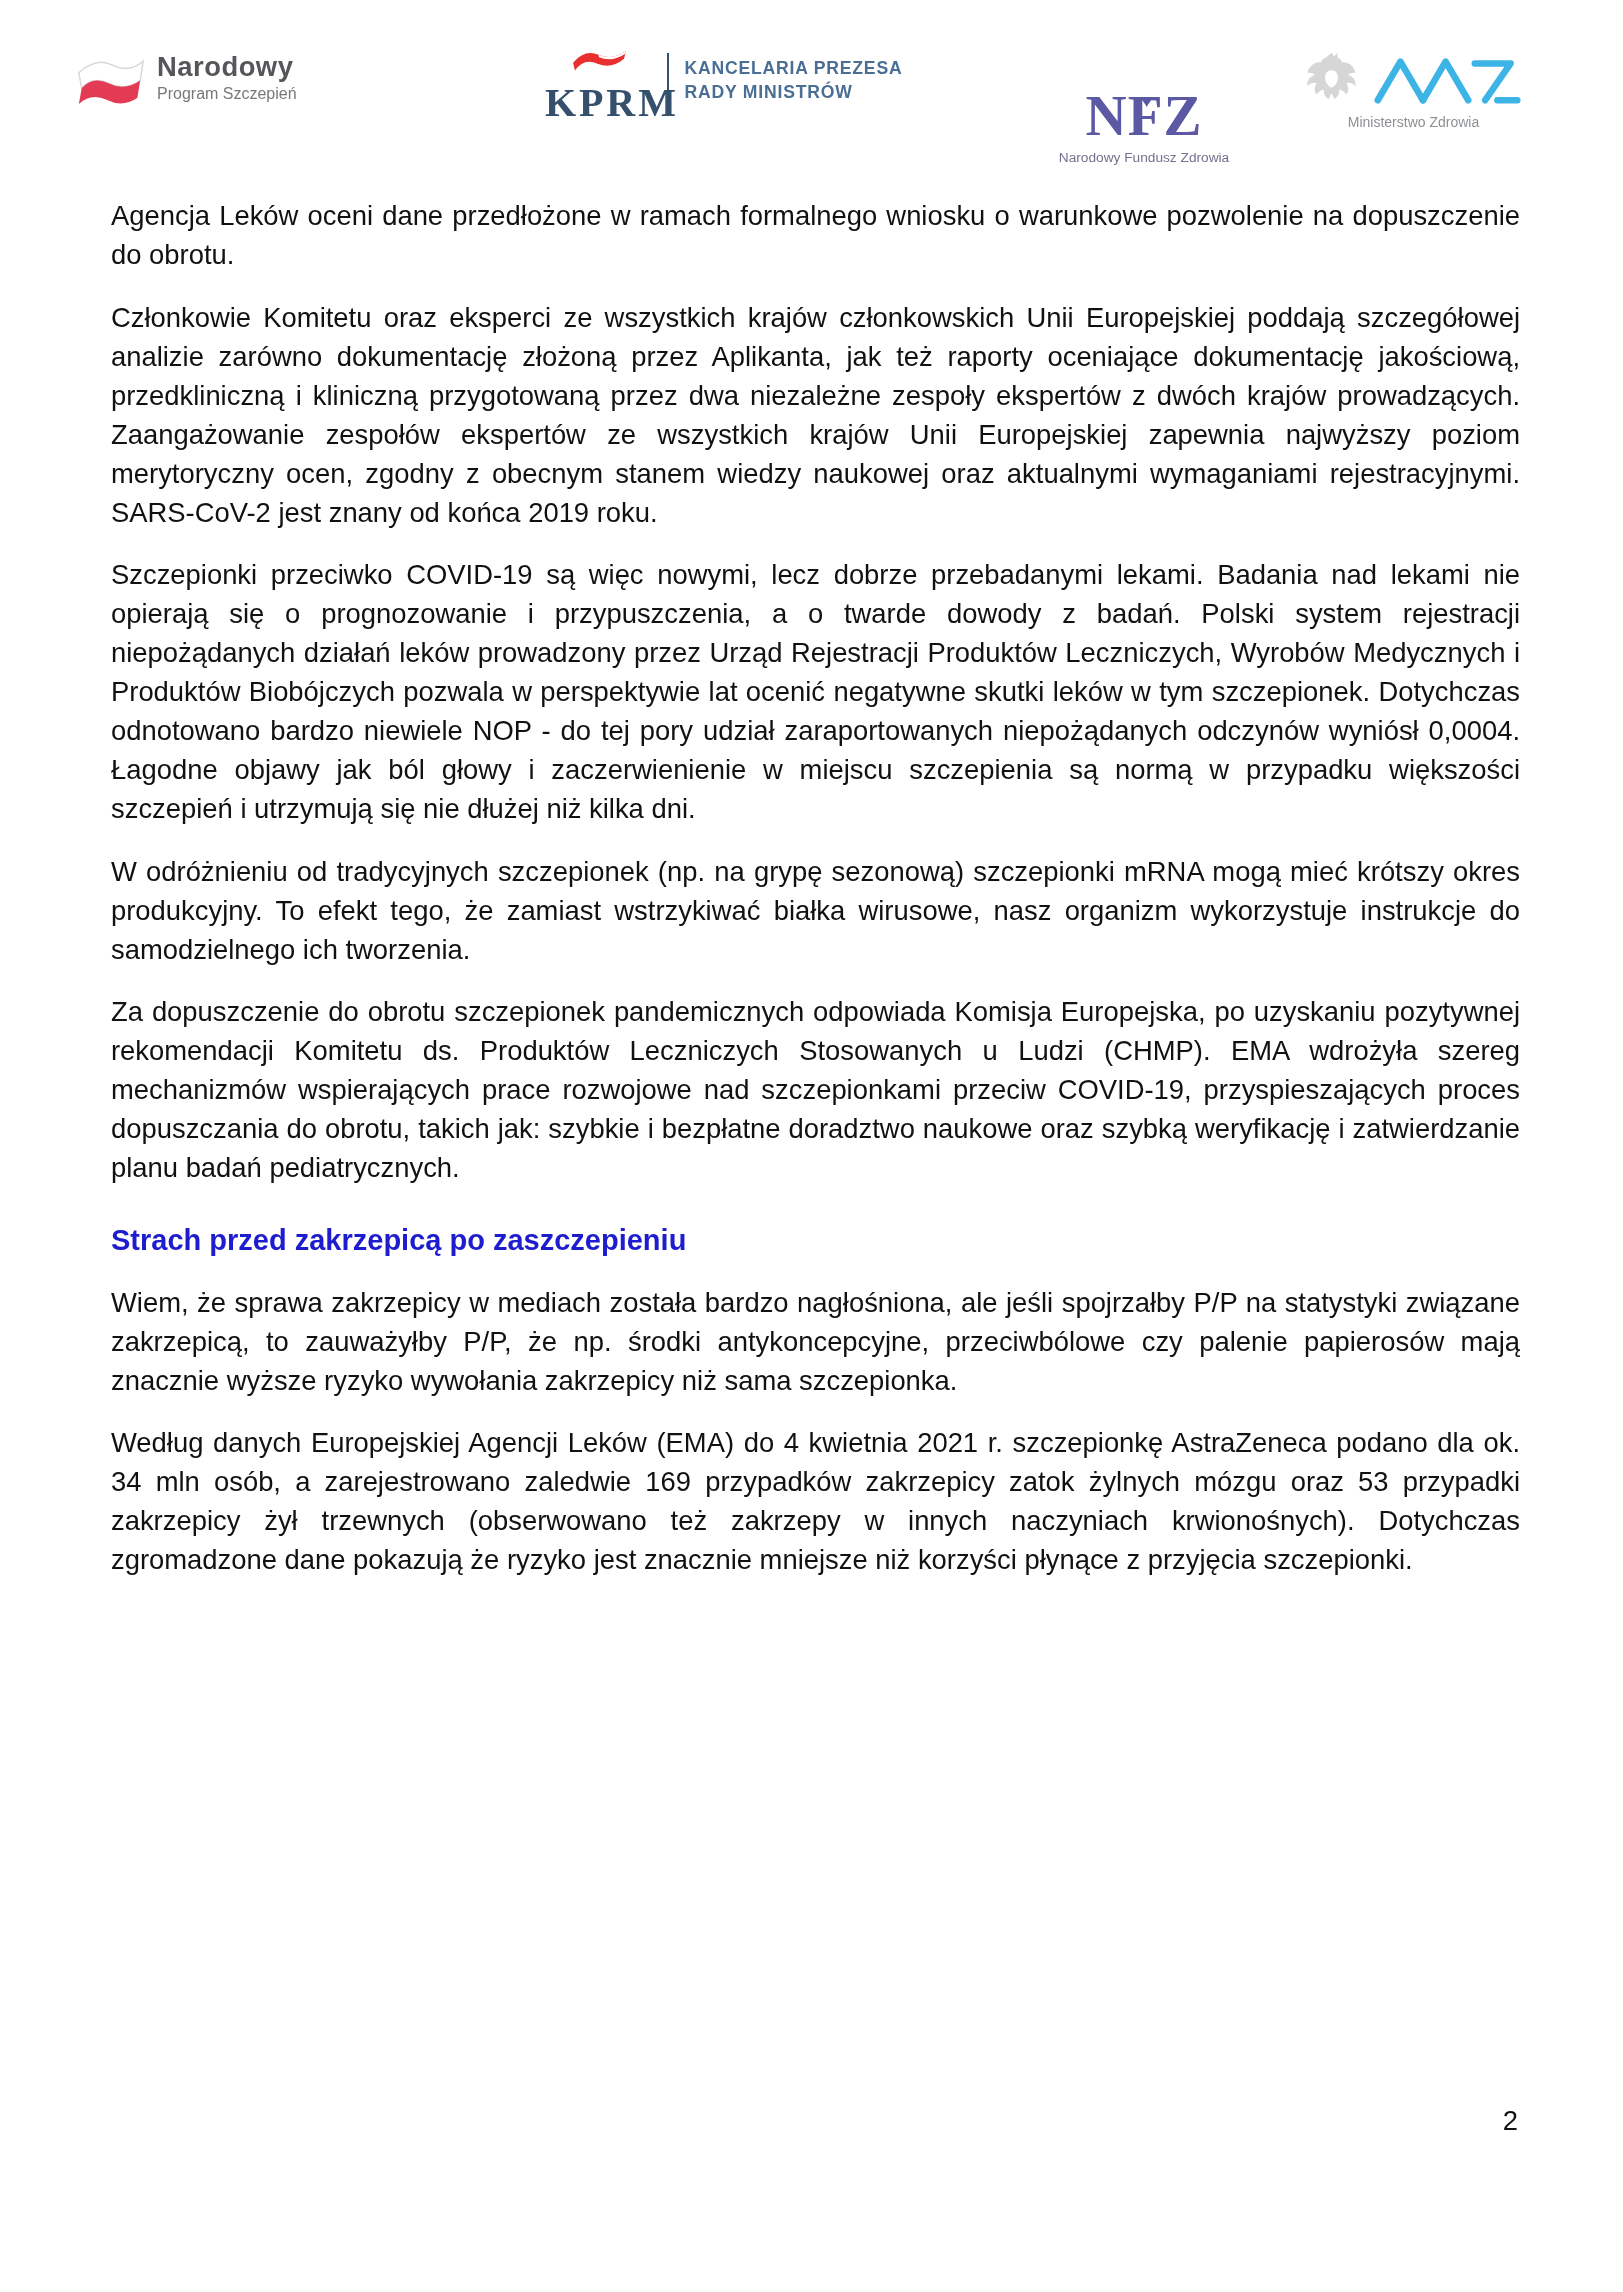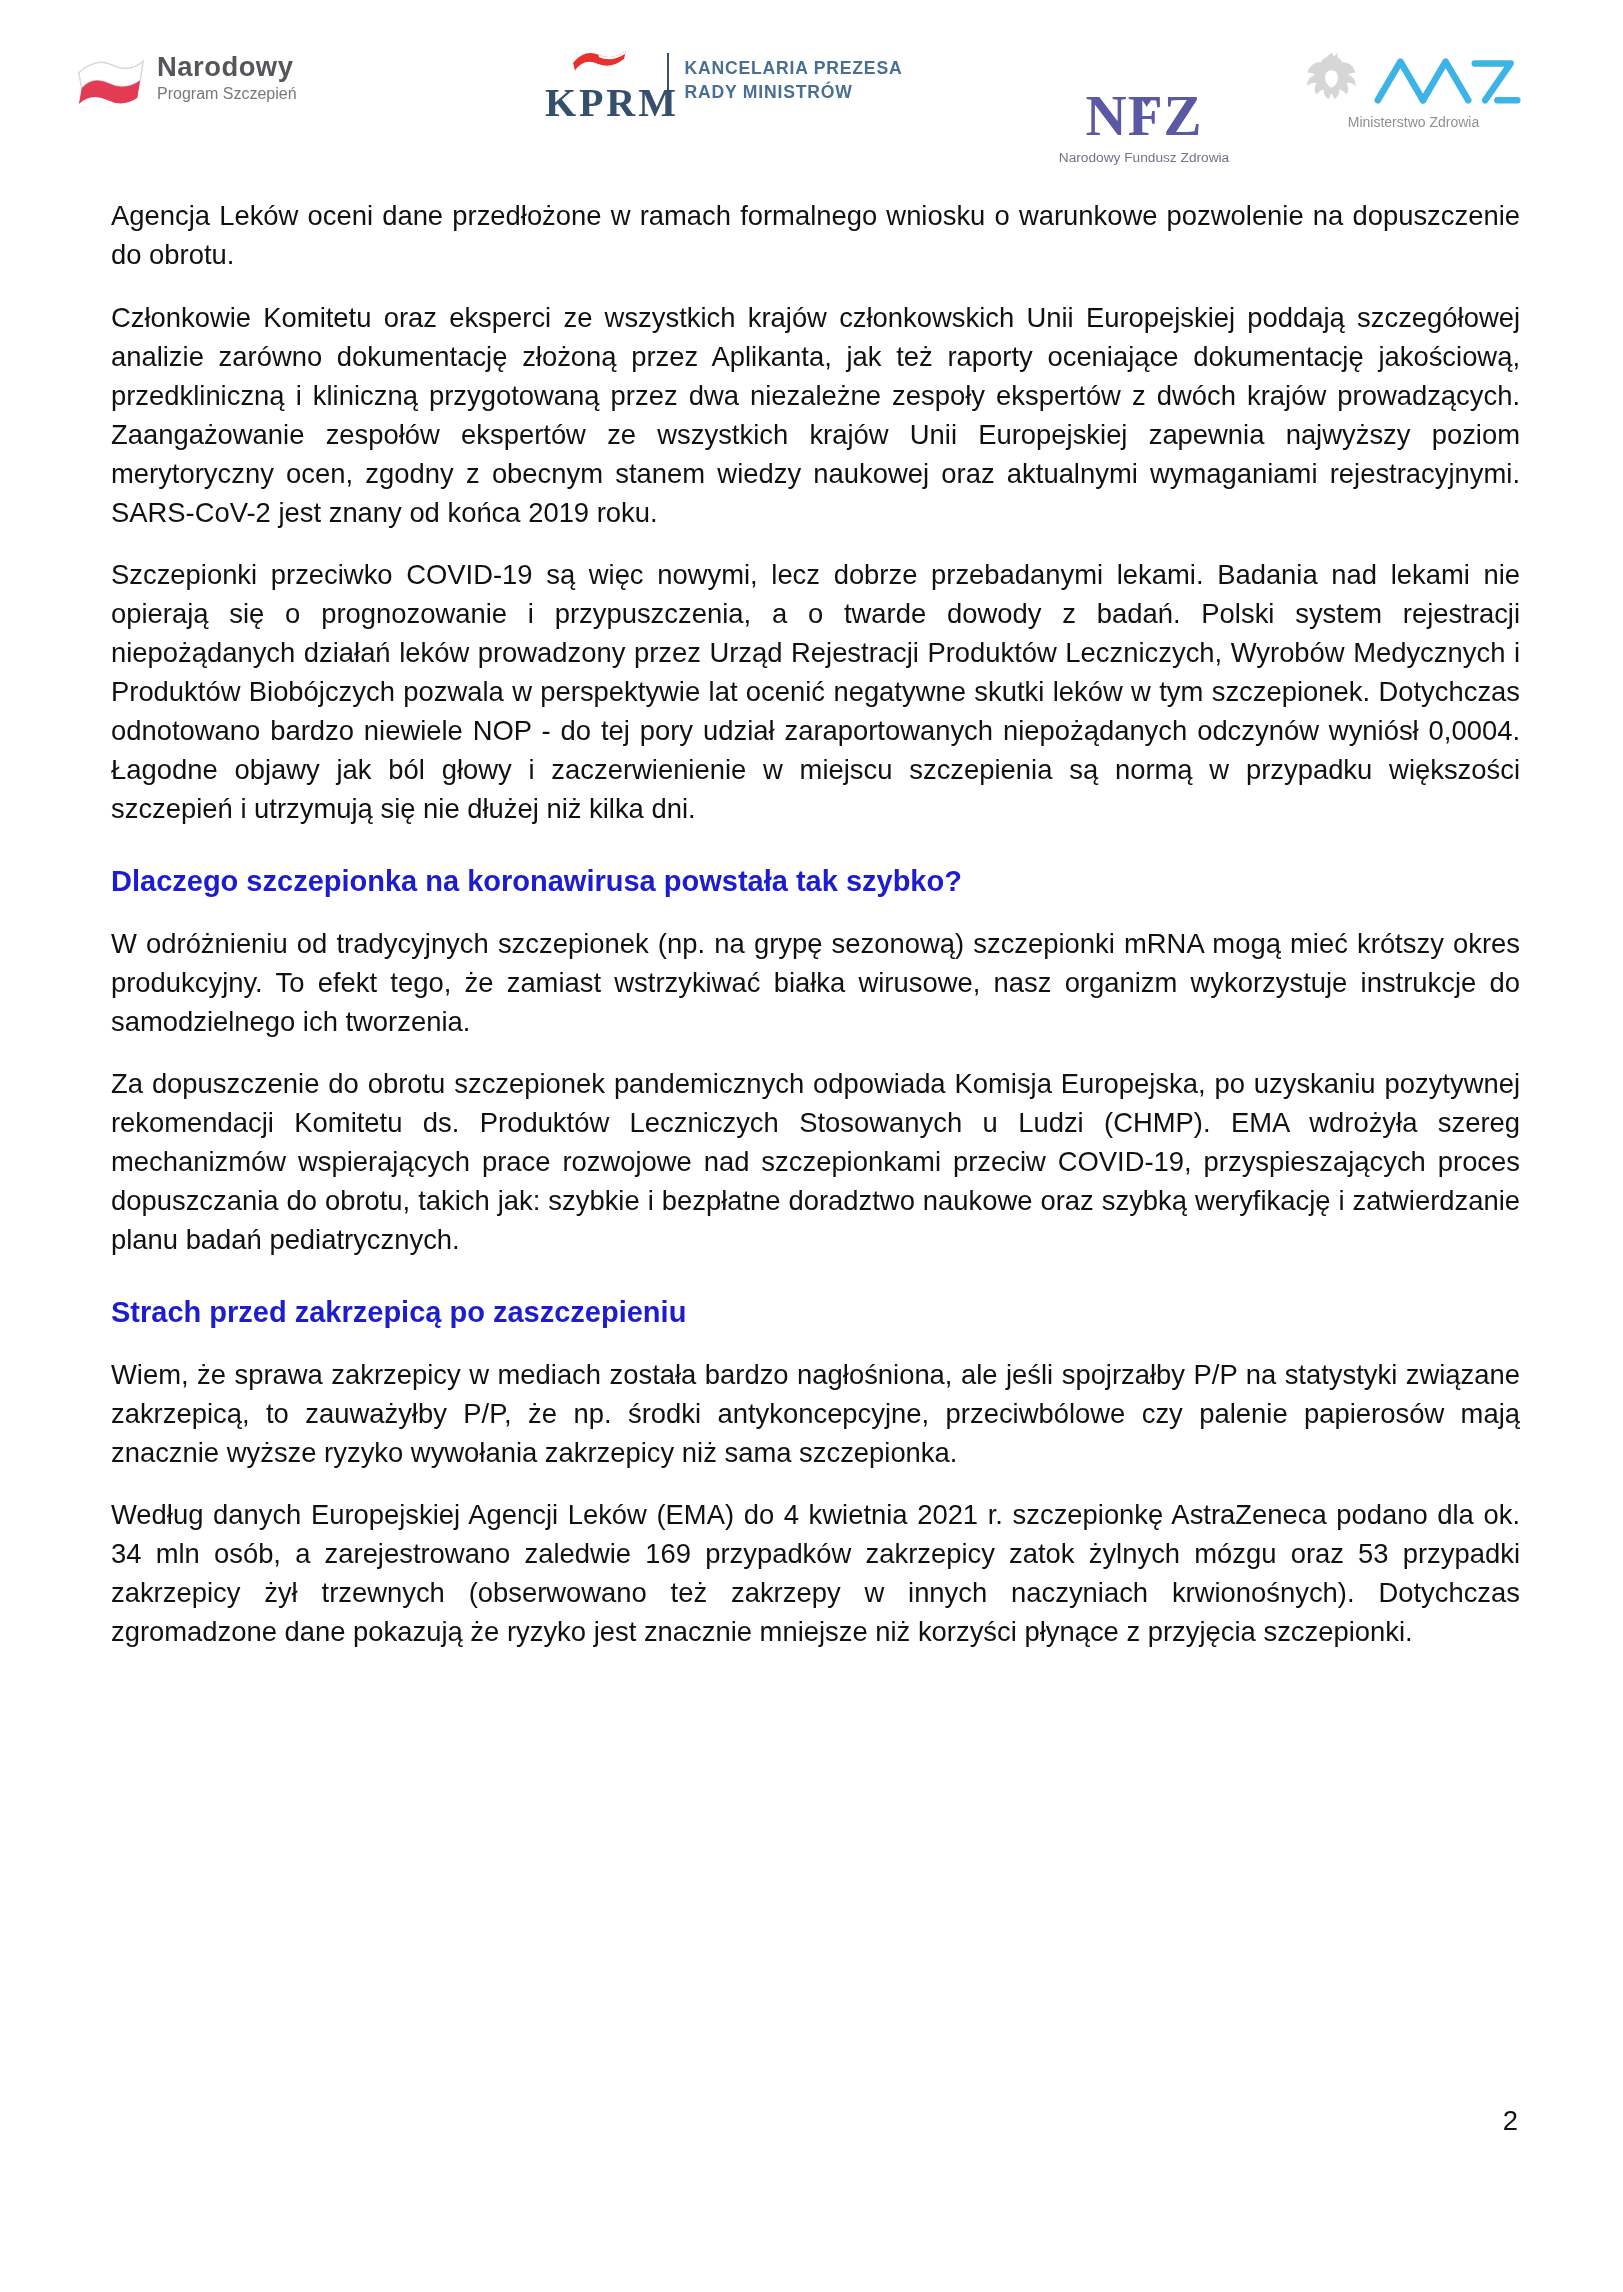--- a/index.html
+++ b/index.html
@@ -124,21 +124,20 @@
         </svg>
       </div>
       <div class="mz-caption">Ministerstwo Zdrowia</div>
     </div>
   </div>
 
   <div class="body-col">
     <p>Agencja Leków oceni dane przedłożone w ramach formalnego wniosku o warunkowe pozwolenie na dopuszczenie do obrotu.</p>
     <p>Członkowie Komitetu oraz eksperci ze wszystkich krajów członkowskich Unii Europejskiej poddają szczegółowej analizie zarówno dokumentację złożoną przez Aplikanta, jak też raporty oceniające dokumentację jakościową, przedkliniczną i kliniczną przygotowaną przez dwa niezależne zespoły ekspertów z dwóch krajów prowadzących. Zaangażowanie zespołów ekspertów ze wszystkich krajów Unii Europejskiej zapewnia najwyższy poziom merytoryczny ocen, zgodny z obecnym stanem wiedzy naukowej oraz aktualnymi wymaganiami rejestracyjnymi. SARS-CoV-2 jest znany od końca 2019 roku.</p>
     <p>Szczepionki przeciwko COVID-19 są więc nowymi, lecz dobrze przebadanymi lekami. Badania nad lekami nie opierają się o prognozowanie i przypuszczenia, a o twarde dowody z badań. Polski system rejestracji niepożądanych działań leków prowadzony przez Urząd Rejestracji Produktów Leczniczych, Wyrobów Medycznych i Produktów Biobójczych pozwala w perspektywie lat ocenić negatywne skutki leków w tym szczepionek. Dotychczas odnotowano bardzo niewiele NOP - do tej pory udział zaraportowanych niepożądanych odczynów wyniósł 0,0004. Łagodne objawy jak ból głowy i zaczerwienienie w miejscu szczepienia są normą w przypadku większości szczepień i utrzymują się nie dłużej niż kilka dni.</p>
-    <h2>Dlaczego szczepionka na koronawirusa powstała tak szybko?</h2>
     <p>W odróżnieniu od tradycyjnych szczepionek (np. na grypę sezonową) szczepionki mRNA mogą mieć krótszy okres produkcyjny. To efekt tego, że zamiast wstrzykiwać białka wirusowe, nasz organizm wykorzystuje instrukcje do samodzielnego ich tworzenia.</p>
     <p>Za dopuszczenie do obrotu szczepionek pandemicznych odpowiada Komisja Europejska, po uzyskaniu pozytywnej rekomendacji Komitetu ds. Produktów Leczniczych Stosowanych u Ludzi (CHMP). EMA wdrożyła szereg mechanizmów wspierających prace rozwojowe nad szczepionkami przeciw COVID-19, przyspieszających proces dopuszczania do obrotu, takich jak: szybkie i bezpłatne doradztwo naukowe oraz szybką weryfikację i zatwierdzanie planu badań pediatrycznych.</p>
     <h2>Strach przed zakrzepicą po zaszczepieniu</h2>
     <p>Wiem, że sprawa zakrzepicy w mediach została bardzo nagłośniona, ale jeśli spojrzałby P/P na statystyki związane zakrzepicą, to zauważyłby P/P, że np. środki antykoncepcyjne, przeciwbólowe czy palenie papierosów mają znacznie wyższe ryzyko wywołania zakrzepicy niż sama szczepionka.</p>
     <p>Według danych Europejskiej Agencji Leków (EMA) do 4 kwietnia 2021 r. szczepionkę AstraZeneca podano dla ok. 34 mln osób, a zarejestrowano zaledwie 169 przypadków zakrzepicy zatok żylnych mózgu oraz 53 przypadki zakrzepicy żył trzewnych (obserwowano też zakrzepy w innych naczyniach krwionośnych). Dotychczas zgromadzone dane pokazują że ryzyko jest znacznie mniejsze niż korzyści płynące z przyjęcia szczepionki.</p>
   </div>
 
   <div class="page-number">2</div>
 
 </div>

